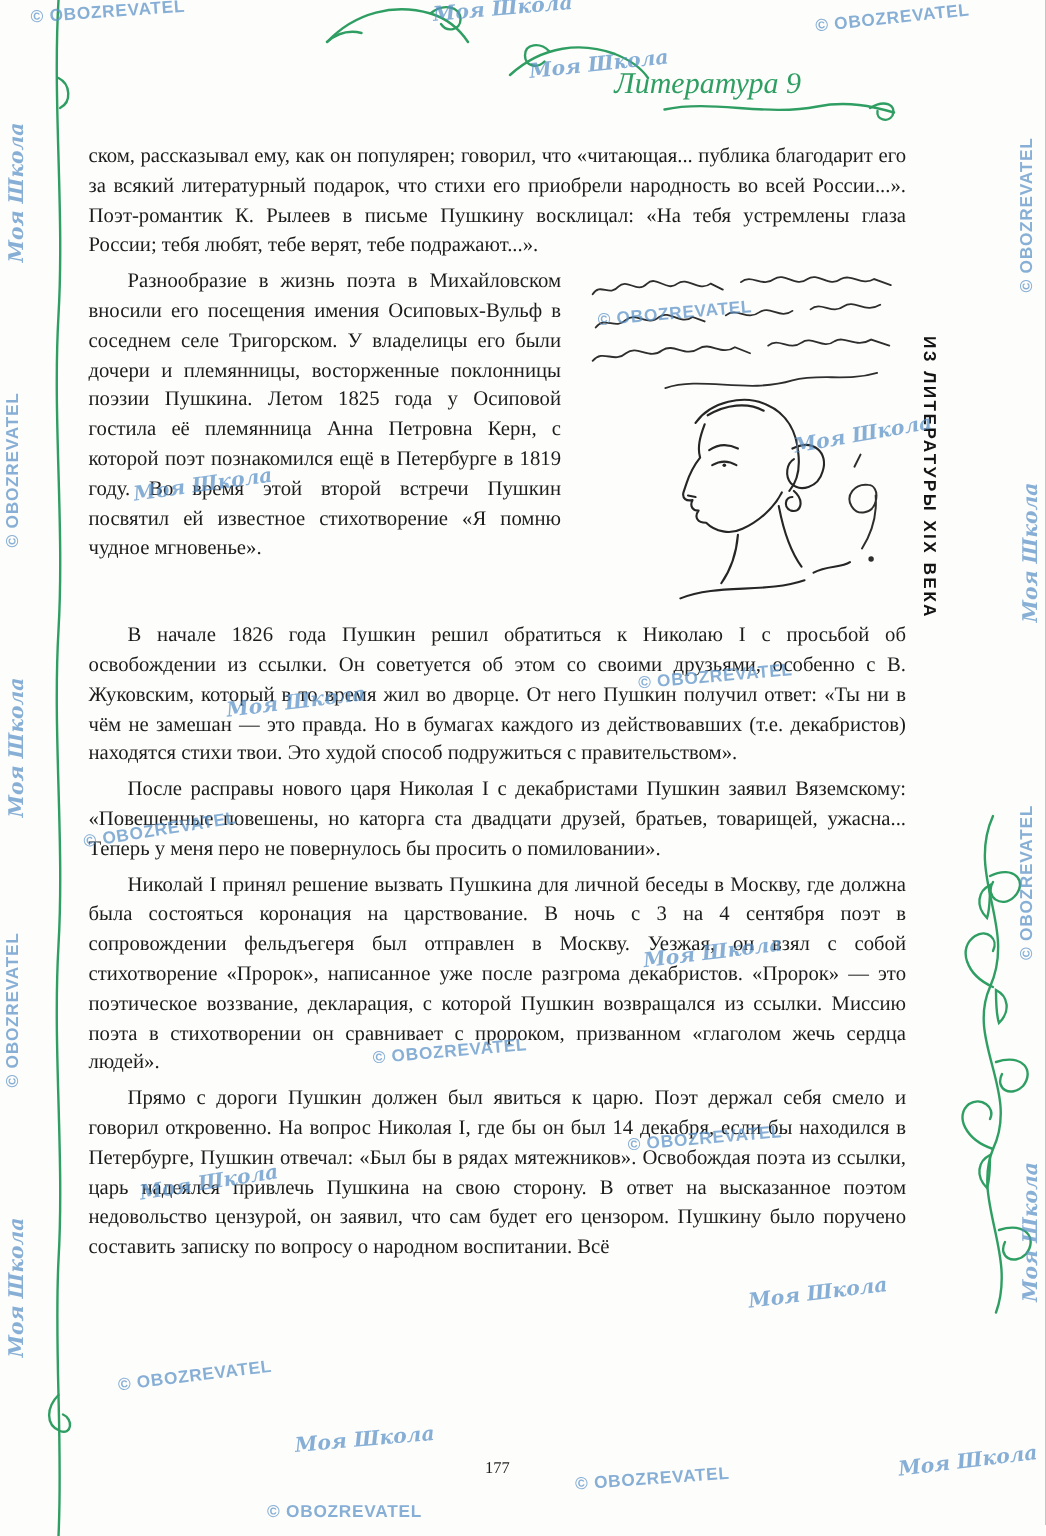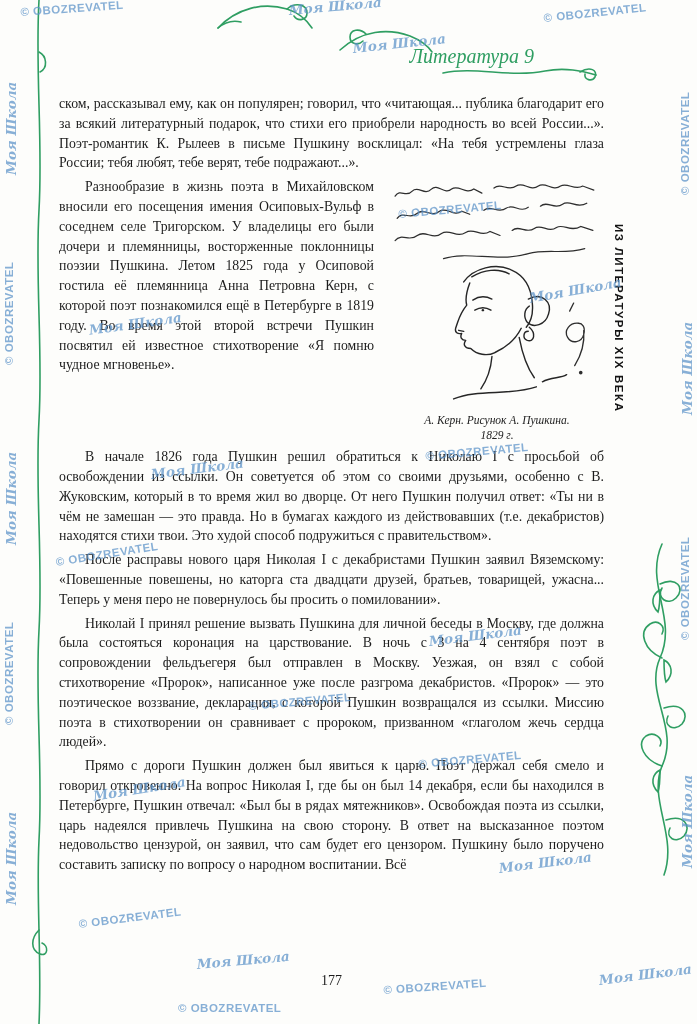--- a/index.html
+++ b/index.html
@@ -31,21 +31,21 @@
   .para { margin:4px; }
   .ind { text-indent:26px; }
   .clr { clear:right; }
 
   .figure { float:right; width:222px; margin:3px 0 5px 12px; text-align:center; }
   .figure svg { display:block; background:#fdfdfb; }
   .figure .cap { font-style:italic; font-size:11.5px; line-height:14.5px; margin-top:5px; color:#222; }
 
   .page-number {
     position:absolute; left:55px; width:553px; top:973px;
-    text-align:center; font-size:14px; z-index:2;
+    text-align:center; font-size:11px; z-index:2;
   }
 
   .wm-layer { position:absolute; left:0; top:0; width:697px; height:1024px; z-index:6; pointer-events:none; }
   .wm { position:absolute; color:var(--wm); opacity:.72; white-space:nowrap; transform-origin:left top; }
   .wm-obozrevatel { font-family:"Liberation Sans", sans-serif; font-weight:bold; font-size:11.5px; letter-spacing:.5px; }
   .wm-school { font-family:"DejaVu Serif", serif; font-style:italic; font-weight:bold; font-size:13.5px; }
 </style>
 </head>
 <body>
 
@@ -114,24 +114,20 @@
           <path d="M104,175 C103,187 100,197 93,207"></path>
           <path d="M131,156 C134,172 138,185 146,196"></path>
           <path d="M66,217 C90,207 122,214 148,205 M154,200 C163,195 172,197 178,193"></path>
         </g>
         <g fill="none" stroke="#2e2e2e" stroke-width="1.3" stroke-linecap="round">
           <path d="M181,130 l4,-8"></path>
           <path d="M190,142 C181,141 175,149 179,156 C183,163 193,161 195,153 C197,145 193,142 190,142 M195,149 C196,162 193,173 186,184"></path>
           <circle cx="192" cy="191" r="1.8" fill="#2e2e2e" stroke="none"></circle>
         </g>
       </svg>
-      <div class="cap">
-        <span>А. Керн. Рисунок А. Пушкина.</span><br>
-        <span>1829 г.</span>
-      </div>
     </div>
   <p class="para ind">Разнообразие в жизнь поэта в Михайловском вносили его посещения имения Осиповых-Вульф в соседнем селе Тригорском. У владелицы его были дочери и племянницы, восторженные поклонницы поэзии Пушкина. Летом 1825 года у Осиповой гостила её племянница Анна Петровна Керн, с которой поэт познакомился ещё в Петербурге в 1819 году. Во время этой второй встречи Пушкин посвятил ей известное стихотворение «Я помню чудное мгновенье».</p>
       <p class="para ind clr">В начале 1826 года Пушкин решил обратиться к Николаю I с просьбой об освобождении из ссылки. Он советуется об этом со своими друзьями, особенно с В. Жуковским, который в то время жил во дворце. От него Пушкин получил ответ: «Ты ни в чём не замешан — это правда. Но в бумагах каждого из действовавших (т.е. декабристов) находятся стихи твои. Это худой способ подружиться с правительством».</p>
       <p class="para ind clr">После расправы нового царя Николая I с декабристами Пушкин заявил Вяземскому: «Повешенные повешены, но каторга ста двадцати друзей, братьев, товарищей, ужасна... Теперь у меня перо не повернулось бы просить о помиловании».</p>
       <p class="para ind clr">Николай I принял решение вызвать Пушкина для личной беседы в Москву, где должна была состояться коронация на царствование. В ночь с 3 на 4 сентября поэт в сопровождении фельдъегеря был отправлен в Москву. Уезжая, он взял с собой стихотворение «Пророк», написанное уже после разгрома декабристов. «Пророк» — это поэтическое воззвание, декларация, с которой Пушкин возвращался из ссылки. Миссию поэта в стихотворении он сравнивает с пророком, призванном «глаголом жечь сердца людей».</p>
       <p class="para ind clr">Прямо с дороги Пушкин должен был явиться к царю. Поэт держал себя смело и говорил откровенно. На вопрос Николая I, где бы он был 14 декабря, если бы находился в Петербурге, Пушкин отвечал: «Был бы в рядах мятежников». Освобождая поэта из ссылки, царь надеялся привлечь Пушкина на свою сторону. В ответ на высказанное поэтом недовольство цензурой, он заявил, что сам будет его цензором. Пушкину было поручено составить записку по вопросу о народном воспитании. Всё</p>
     </div>
 
   <div class="page-number">177</div>
 

